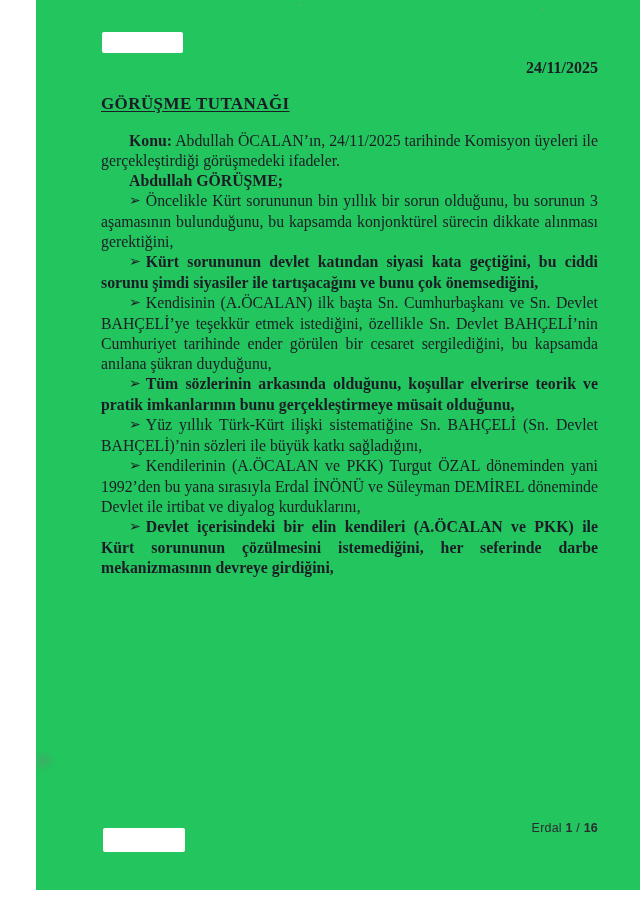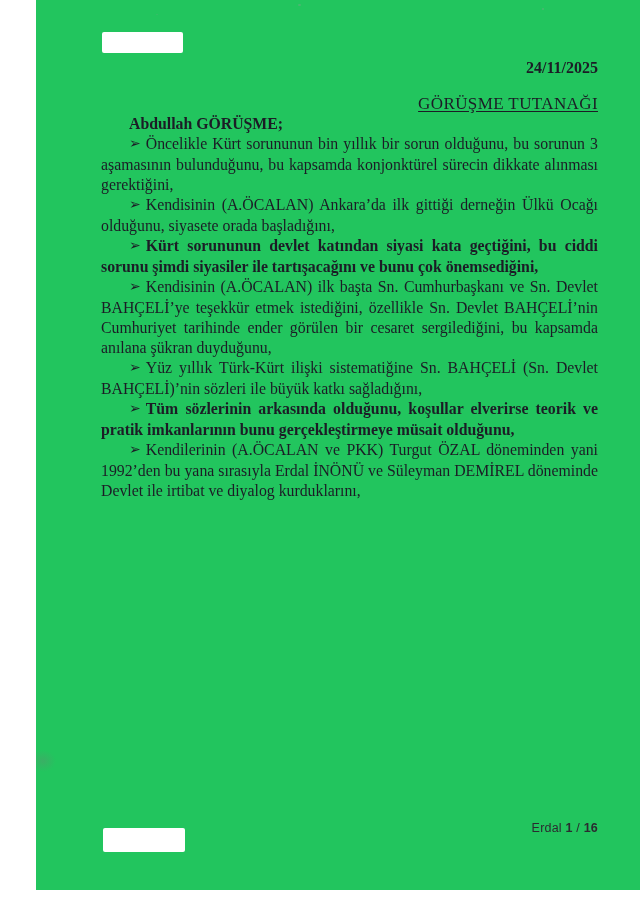--- a/index.html
+++ b/index.html
@@ -40,23 +40,23 @@
 
   .date-line {
     text-align: right;
     font-weight: bold;
     font-size: 16px;
     line-height: 20px;
   }
 
   .doc-title {
     margin: 15px 0 0 0;
-    text-align: right;
+    text-align: left;
     font-size: 17px;
-    font-weight: normal;
+    font-weight: bold;
     line-height: 21px;
     letter-spacing: .4px;
   }
   .doc-title .u { text-decoration: underline; text-underline-offset: 2px; }
 
   p.body {
     margin: 0;
     font-size: 15.8px;
     line-height: 20px;
     text-align: justify;
@@ -98,30 +98,31 @@
 
   <div class="whiteout wo-top"></div>
   <div class="whiteout wo-bottom"></div>
 
   <div class="content">
 
     <div class="date-line">24/11/2025</div>
 
     <h1 class="doc-title"><span class="u">GÖRÜŞME TUTANAĞI</span></h1>
 
+    <p class="body konu"><span class="b">Konu:</span> <span>Abdullah ÖCALAN’ın, 24/11/2025 tarihinde Komisyon üyeleri ile gerçekleştirdiği görüşmedeki ifadeler.</span></p>
 
     <p class="body b">Abdullah GÖRÜŞME;</p>
 
     <div id="bullet-list">
         <p class="body"><span class="marker">➢</span><span>Öncelikle Kürt sorununun bin yıllık bir sorun olduğunu, bu sorunun 3 aşamasının bulunduğunu, bu kapsamda konjonktürel sürecin dikkate alınması gerektiğini,</span></p>
-        <p class="body"><span class="marker">➢</span><span>Kendisinin (A.ÖCALAN) Ankara’da ilk gittiği derneğin Ülkü Ocağı olduğunu, siyasete orada başladığını,</span></p>
         <p class="body"><span class="marker">➢</span><span class="b">Kürt sorununun devlet katından siyasi kata geçtiğini, bu ciddi sorunu şimdi siyasiler ile tartışacağını ve bunu çok önemsediğini,</span></p>
         <p class="body"><span class="marker">➢</span><span>Kendisinin (A.ÖCALAN) ilk başta Sn. Cumhurbaşkanı ve Sn. Devlet BAHÇELİ’ye teşekkür etmek istediğini, özellikle Sn. Devlet BAHÇELİ’nin Cumhuriyet tarihinde ender görülen bir cesaret sergilediğini, bu kapsamda anılana şükran duyduğunu,</span></p>
+        <p class="body"><span class="marker">➢</span><span class="b">Tüm sözlerinin arkasında olduğunu, koşullar elverirse teorik ve pratik imkanlarının bunu gerçekleştirmeye müsait olduğunu,</span></p>
         <p class="body"><span class="marker">➢</span><span>Yüz yıllık Türk-Kürt ilişki sistematiğine Sn. BAHÇELİ (Sn. Devlet BAHÇELİ)’nin sözleri ile büyük katkı sağladığını,</span></p>
-        <p class="body"><span class="marker">➢</span><span class="b">Tüm sözlerinin arkasında olduğunu, koşullar elverirse teorik ve pratik imkanlarının bunu gerçekleştirmeye müsait olduğunu,</span></p>
         <p class="body"><span class="marker">➢</span><span>Kendilerinin (A.ÖCALAN ve PKK) Turgut ÖZAL döneminden yani 1992’den bu yana sırasıyla Erdal İNÖNÜ ve Süleyman DEMİREL döneminde Devlet ile irtibat ve diyalog kurduklarını,</span></p>
+        <p class="body"><span class="marker">➢</span><span class="b">Devlet içerisindeki bir elin kendileri (A.ÖCALAN ve PKK) ile Kürt sorununun çözülmesini istemediğini, her seferinde darbe mekanizmasının devreye girdiğini,</span></p>
       </div>
 
   </div>
 
   <div class="footer"><span>Erdal</span> <span class="b">1</span> <span>/</span> <span class="b">16</span></div>
 
 </div>
 
 </body></html>

